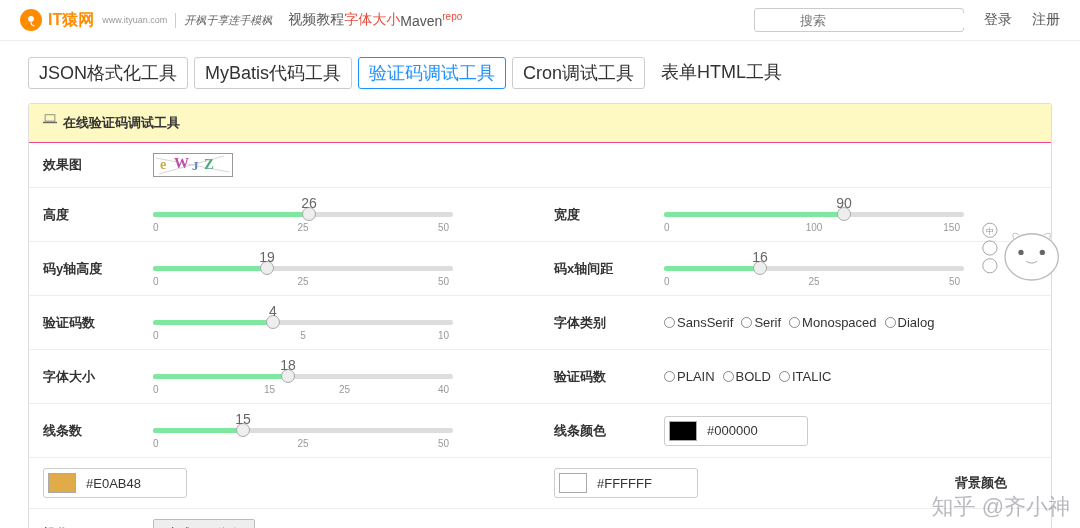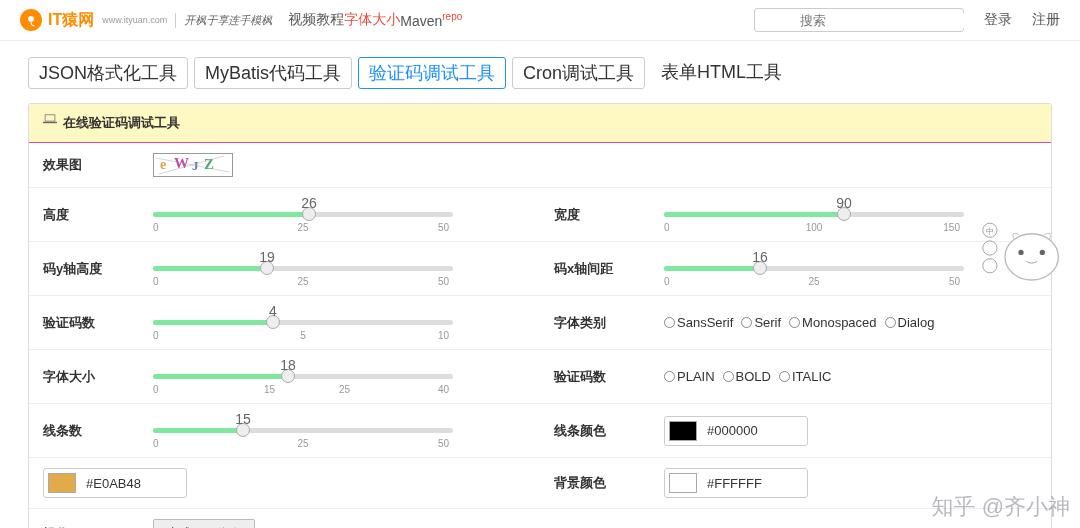--- a/index.html
+++ b/index.html
@@ -298,27 +298,27 @@
     <div class="row">
       <div class="half">
         <div class="cell cell-control">
             <div class="color-control">
               <div class="color-swatch" style="background:#E0AB48"></div>
               <span>#E0AB48</span>
             </div>
           </div>
       </div>
       <div class="half">
-        <div class="cell cell-label">背景颜色</div>
         <div class="cell cell-control">
             <div class="color-control">
               <div class="color-swatch" style="background:#FFFFFF"></div>
               <span>#FFFFFF</span>
             </div>
           </div>
+        <div class="cell cell-label">背景颜色</div>
       </div>
     </div>
 
     <div class="row">
       <div class="cell cell-label">操作</div>
       <div class="cell cell-control">
           <button class="btn">生成java代码</button>
         </div>
     </div>
   </div>

